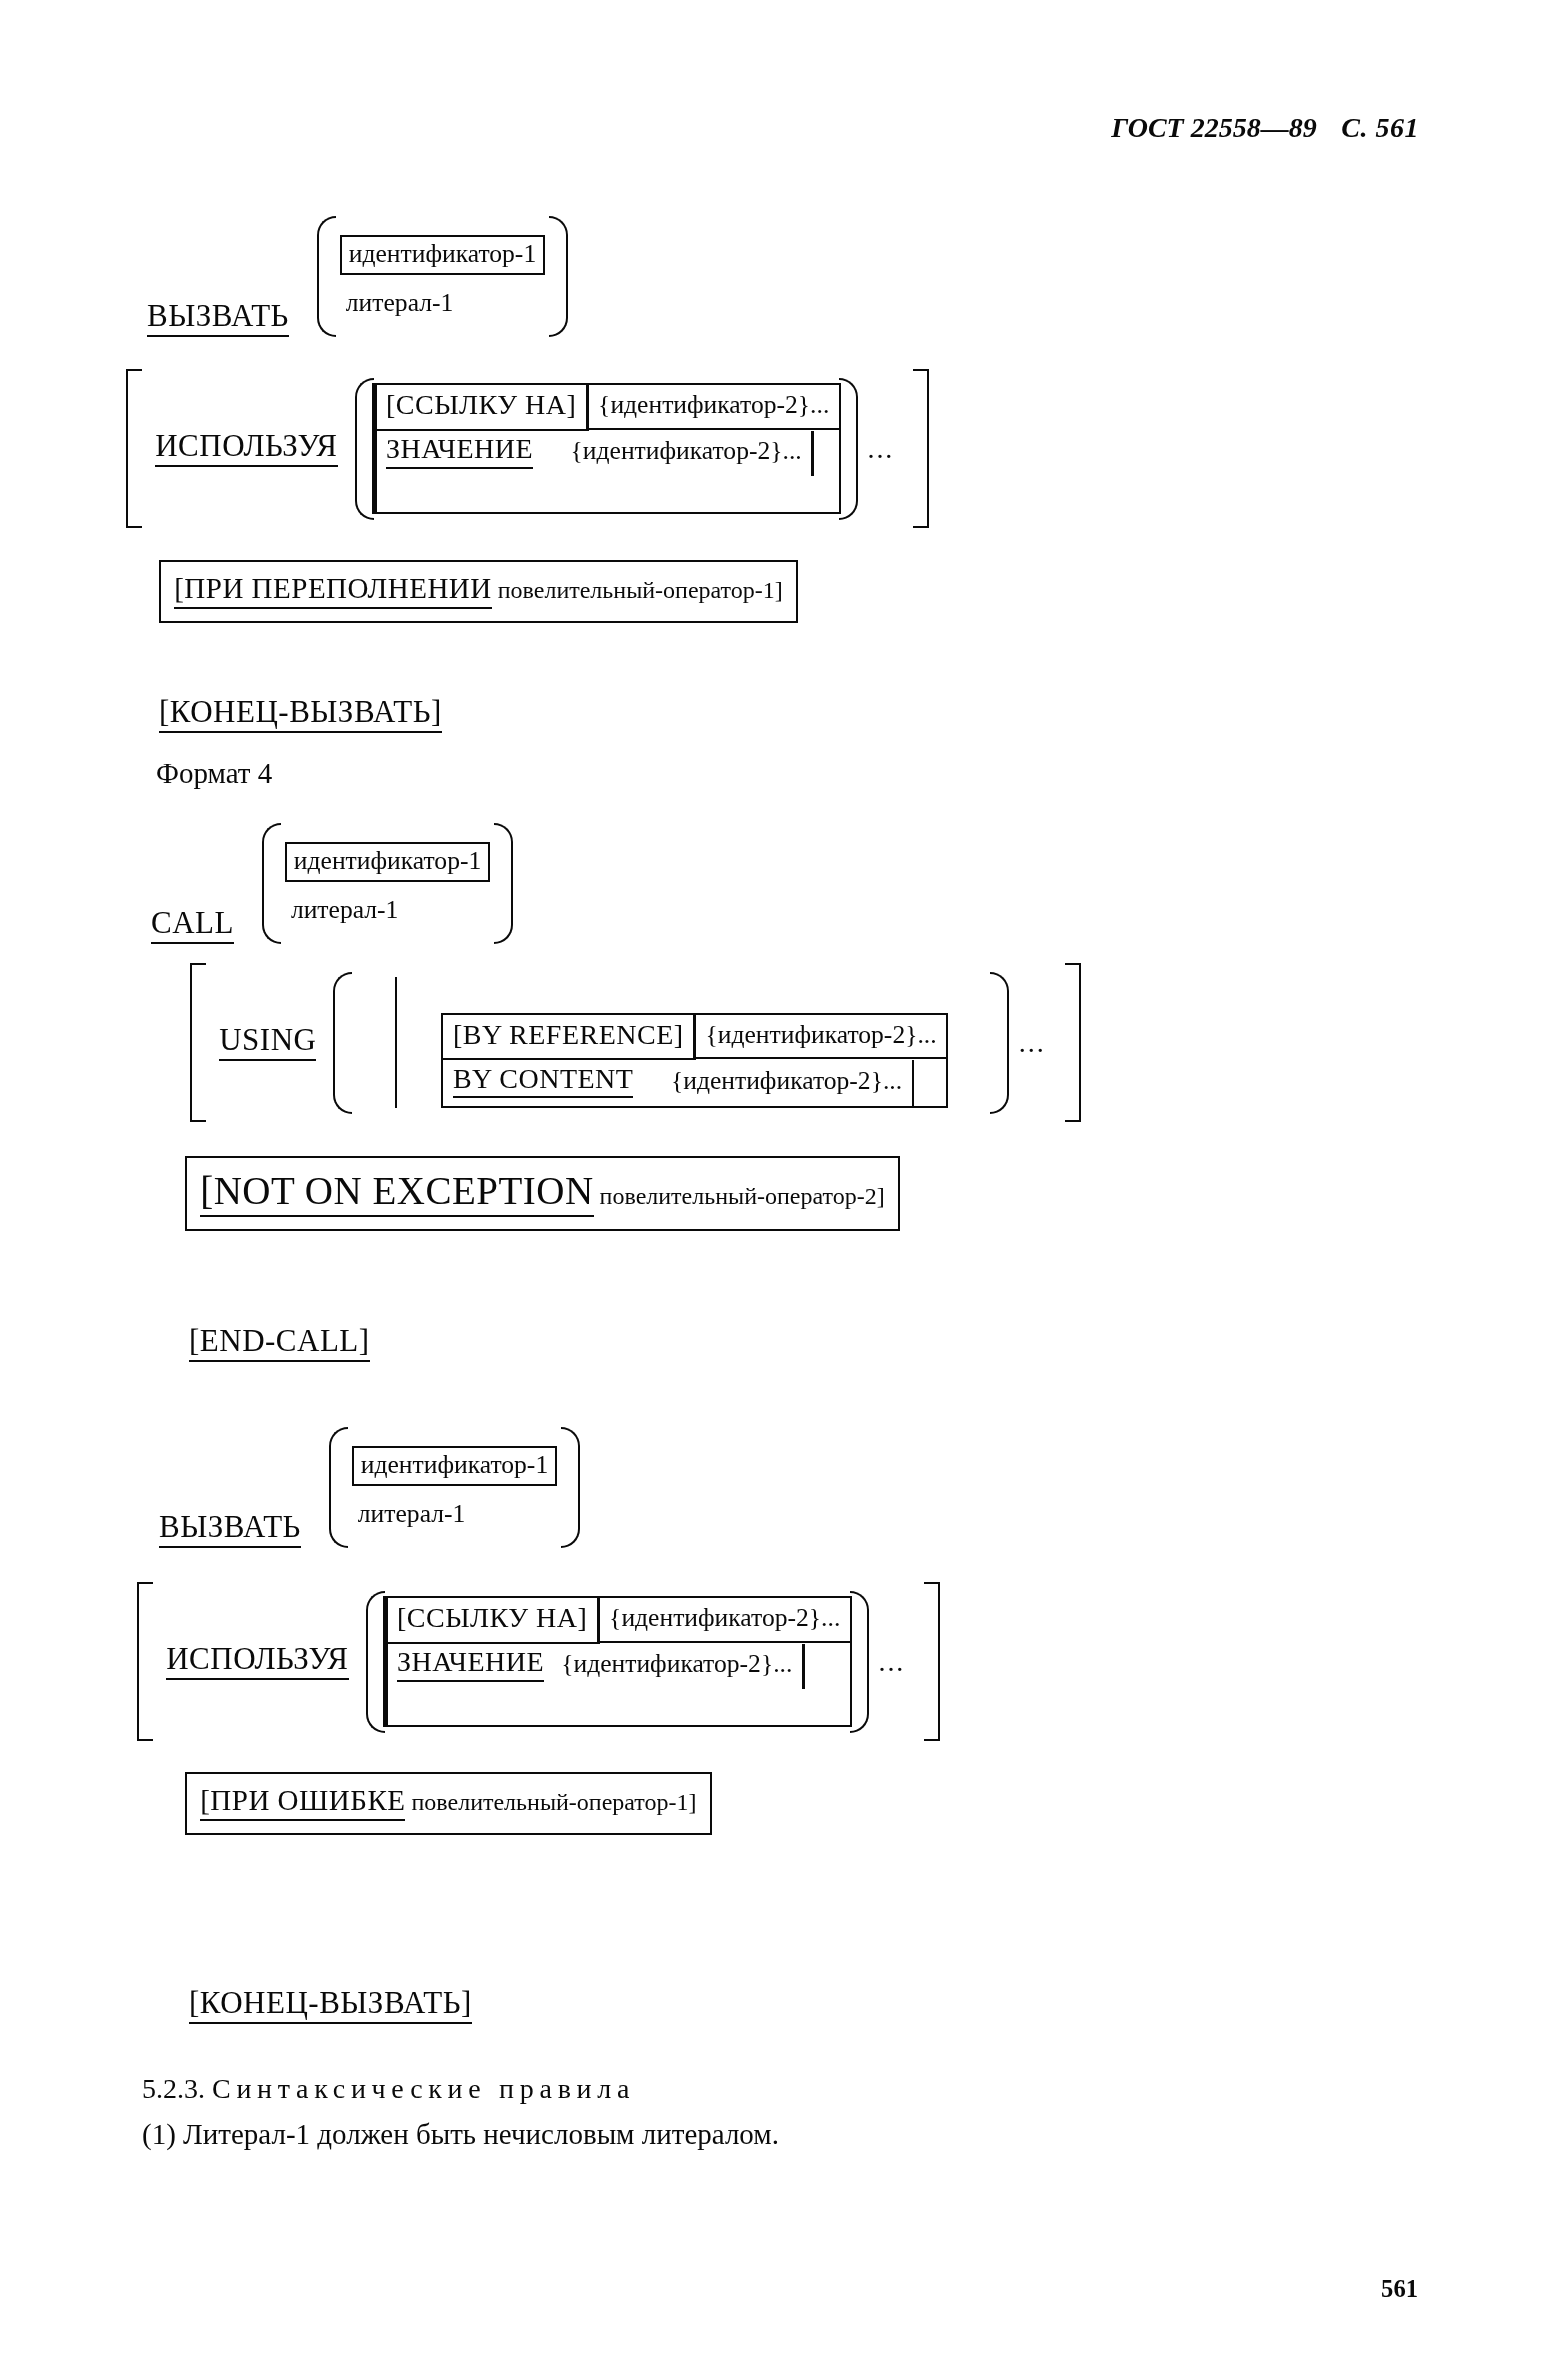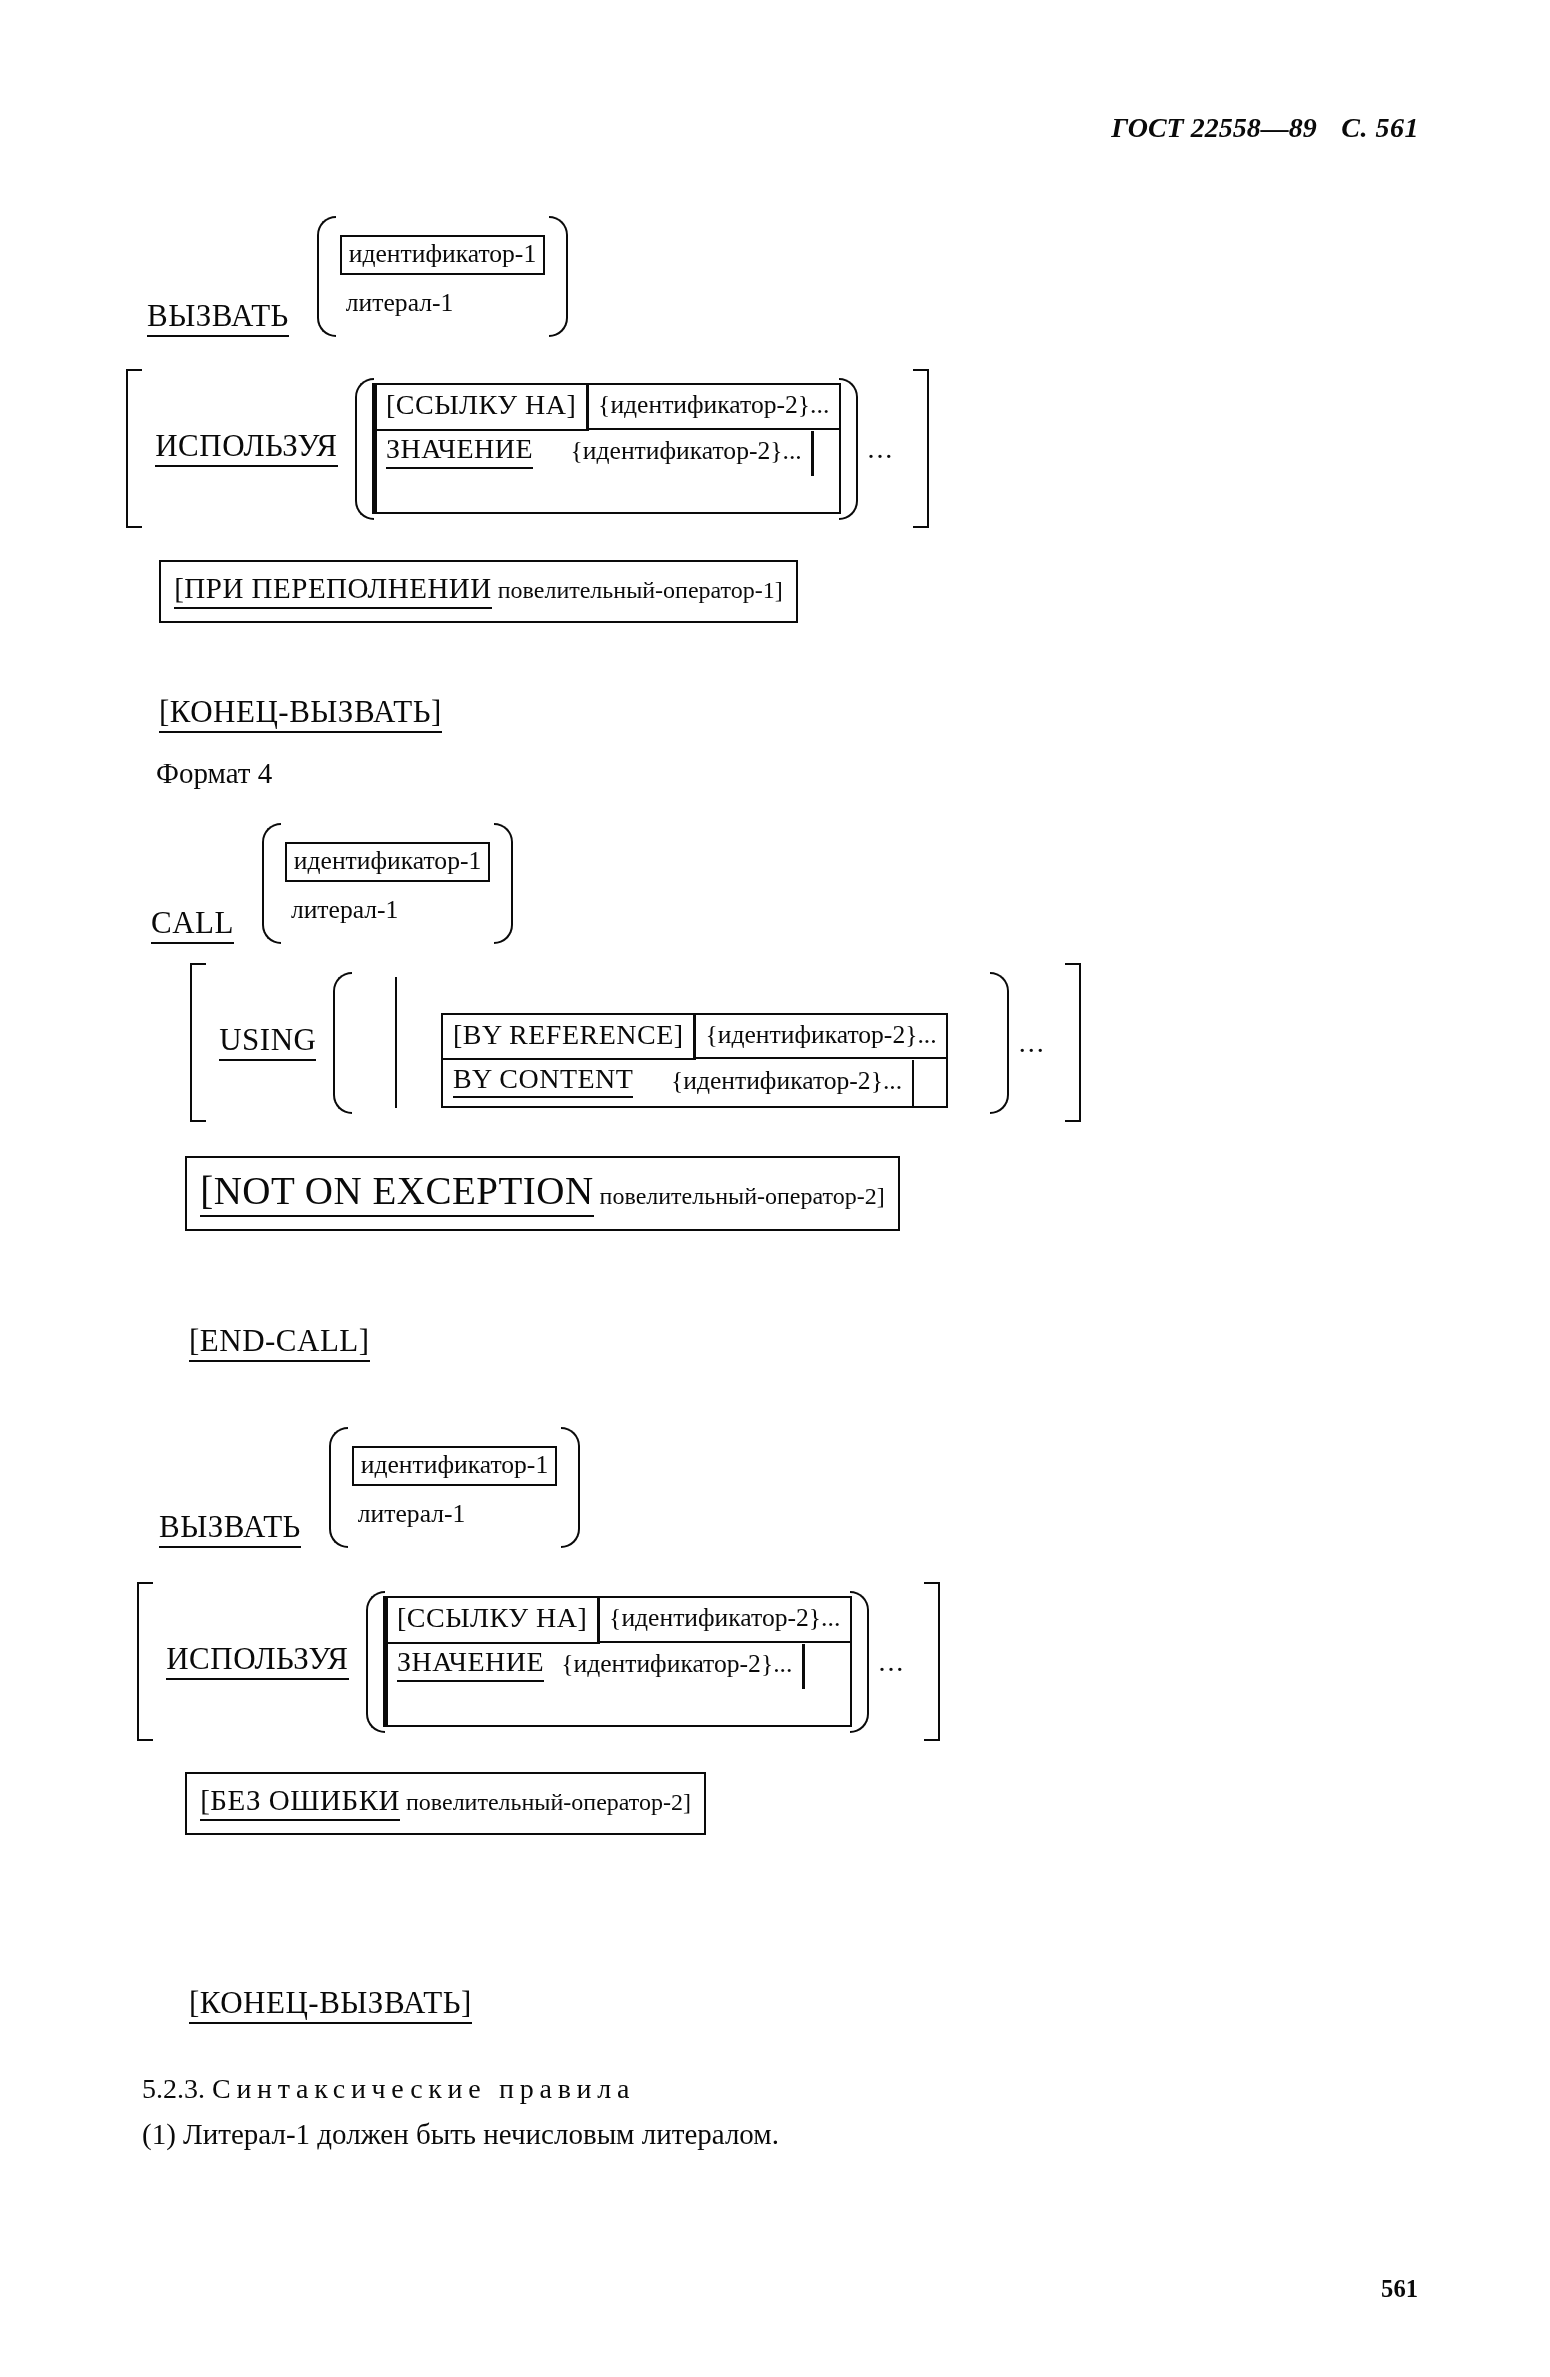--- a/index.html
+++ b/index.html
@@ -354,21 +354,21 @@
     </div>
     <span class="ellips">...</span>
     <span style="width:13.2px"></span>
   </div>
   <div class="brk-r"></div>
 </div>
 
 <div class="row" style="left:185px; top:1772px;">
   <div class="phrasebox">
     <span class="phraseline">
-      <span class="kw ulline" style="font-size:29px;">[БЕЗ ОШИБКИ</span><span class="tiny"> повелительный-оператор-2]</span>
+      <span class="kw ulline" style="font-size:29px;">[ПРИ ОШИБКЕ</span><span class="tiny"> повелительный-оператор-1]</span>
     </span>
   </div>
 </div>
 
 <div class="row" style="left:189px; top:1987px;">
   <span class="kw kw-u">[КОНЕЦ-ВЫЗВАТЬ]</span>
 </div>
 
 <div class="plain" style="left:142px; top:2073px; font-size:28px;">
   <span>5.2.3.</span>

